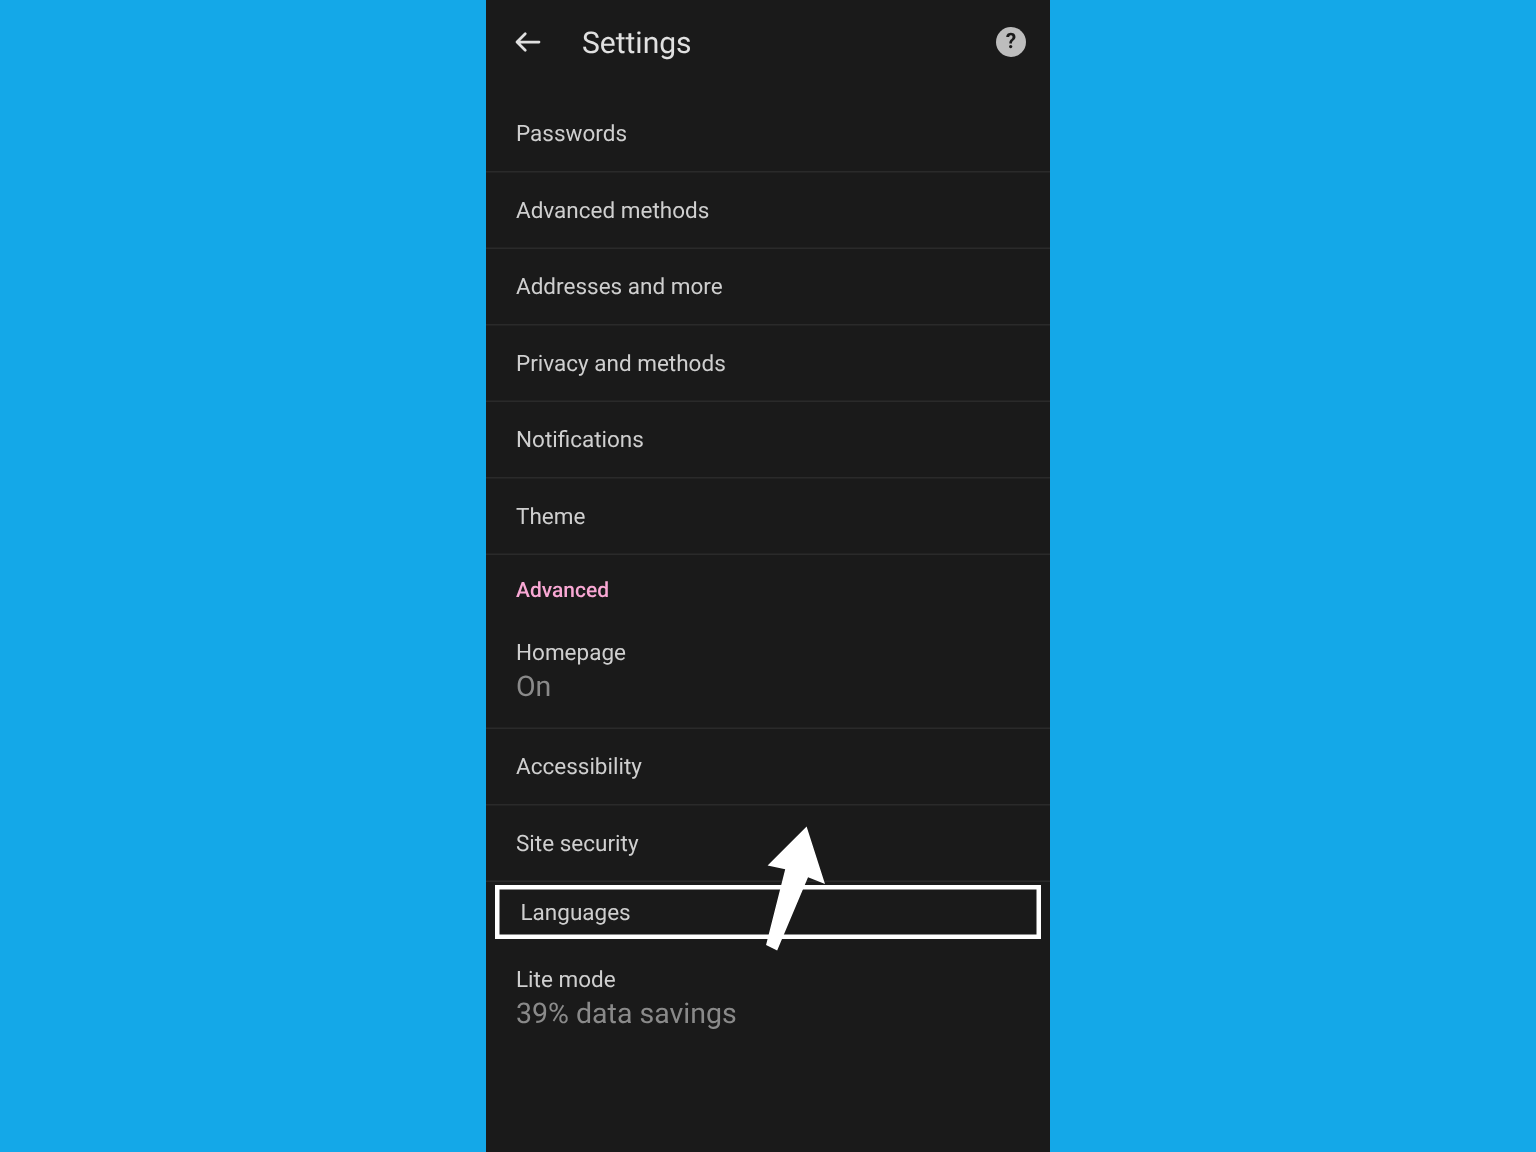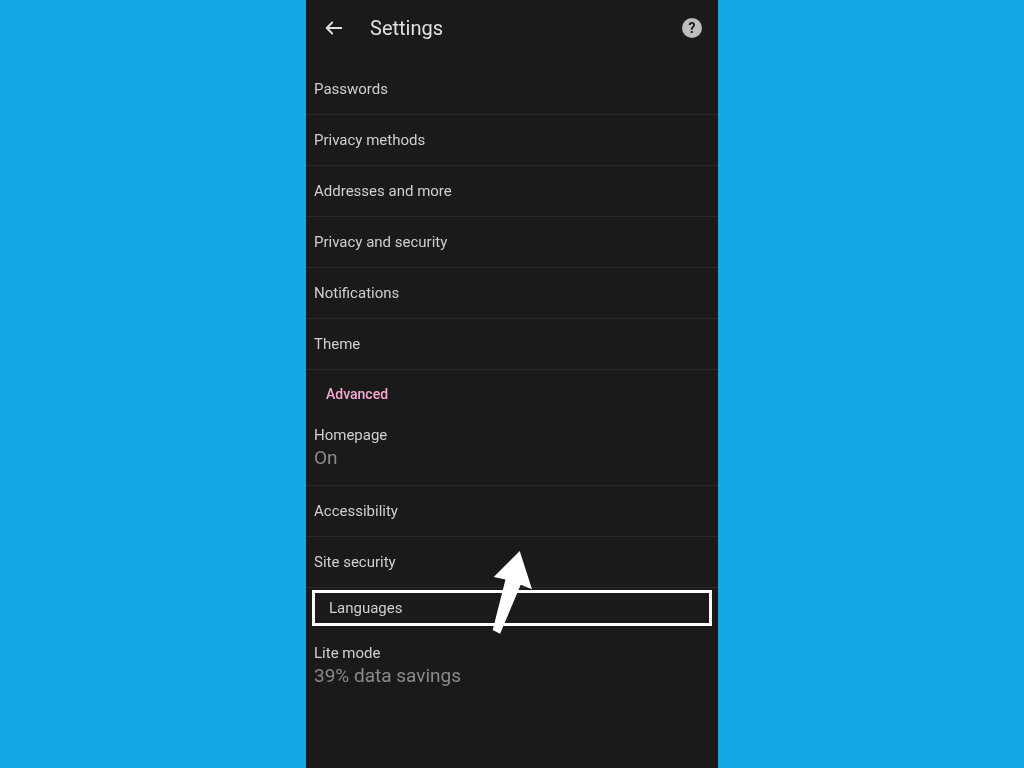--- a/index.html
+++ b/index.html
@@ -7,21 +7,21 @@
       width: 1024px;
       height: 768px;
       background: #14a8e8;
       font-family: -apple-system, BlinkMacSystemFont, 'Segoe UI', Roboto, sans-serif;
       display: flex;
       align-items: center;
       justify-content: center;
       overflow: hidden;
     }
     .phone {
-      width: 412px;
+      width: 376px;
       height: 768px;
       background: #1a1a1a;
       position: relative;
       overflow: hidden;
     }
     .header {
       display: flex;
       align-items: center;
       height: 56px;
       padding: 0 16px;
@@ -52,21 +52,21 @@
       align-items: center;
       justify-content: center;
       font-size: 14px;
       font-weight: bold;
       cursor: pointer;
     }
     .list {
       padding-top: 8px;
     }
     .item {
-      padding: 16px 8px;
+      padding: 16px 20px;
       border-bottom: 1px solid #2a2a2a;
       cursor: pointer;
     }
     .item-label {
       color: #cfcfcf;
       font-size: 15px;
       font-weight: 400;
     }
     .item-sub {
       color: #8a8a8a;
@@ -107,27 +107,27 @@
     </div>
     <div class="page-title">Settings</div>
     <div class="help-icon">?</div>
   </div>
 
   <div class="list">
     <div class="item">
       <div class="item-label">Passwords</div>
     </div>
     <div class="item">
-      <div class="item-label">Privacy methods</div>
+      <div class="item-label">Advanced methods</div>
     </div>
     <div class="item">
       <div class="item-label">Addresses and more</div>
     </div>
     <div class="item">
-      <div class="item-label">Privacy and security</div>
+      <div class="item-label">Privacy and methods</div>
     </div>
     <div class="item">
       <div class="item-label">Notifications</div>
     </div>
     <div class="item">
       <div class="item-label">Theme</div>
     </div>
     <div class="section-header">Advanced</div>
     <div class="item">
       <div class="item-label">Homepage</div>

